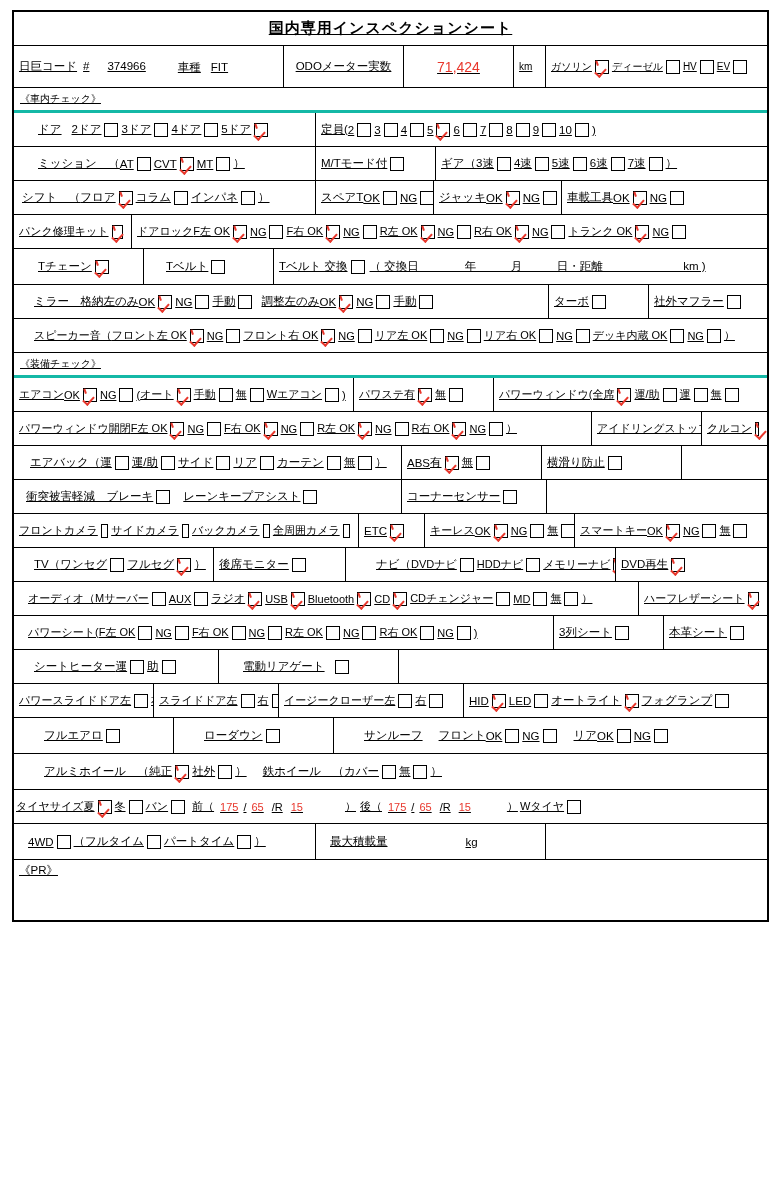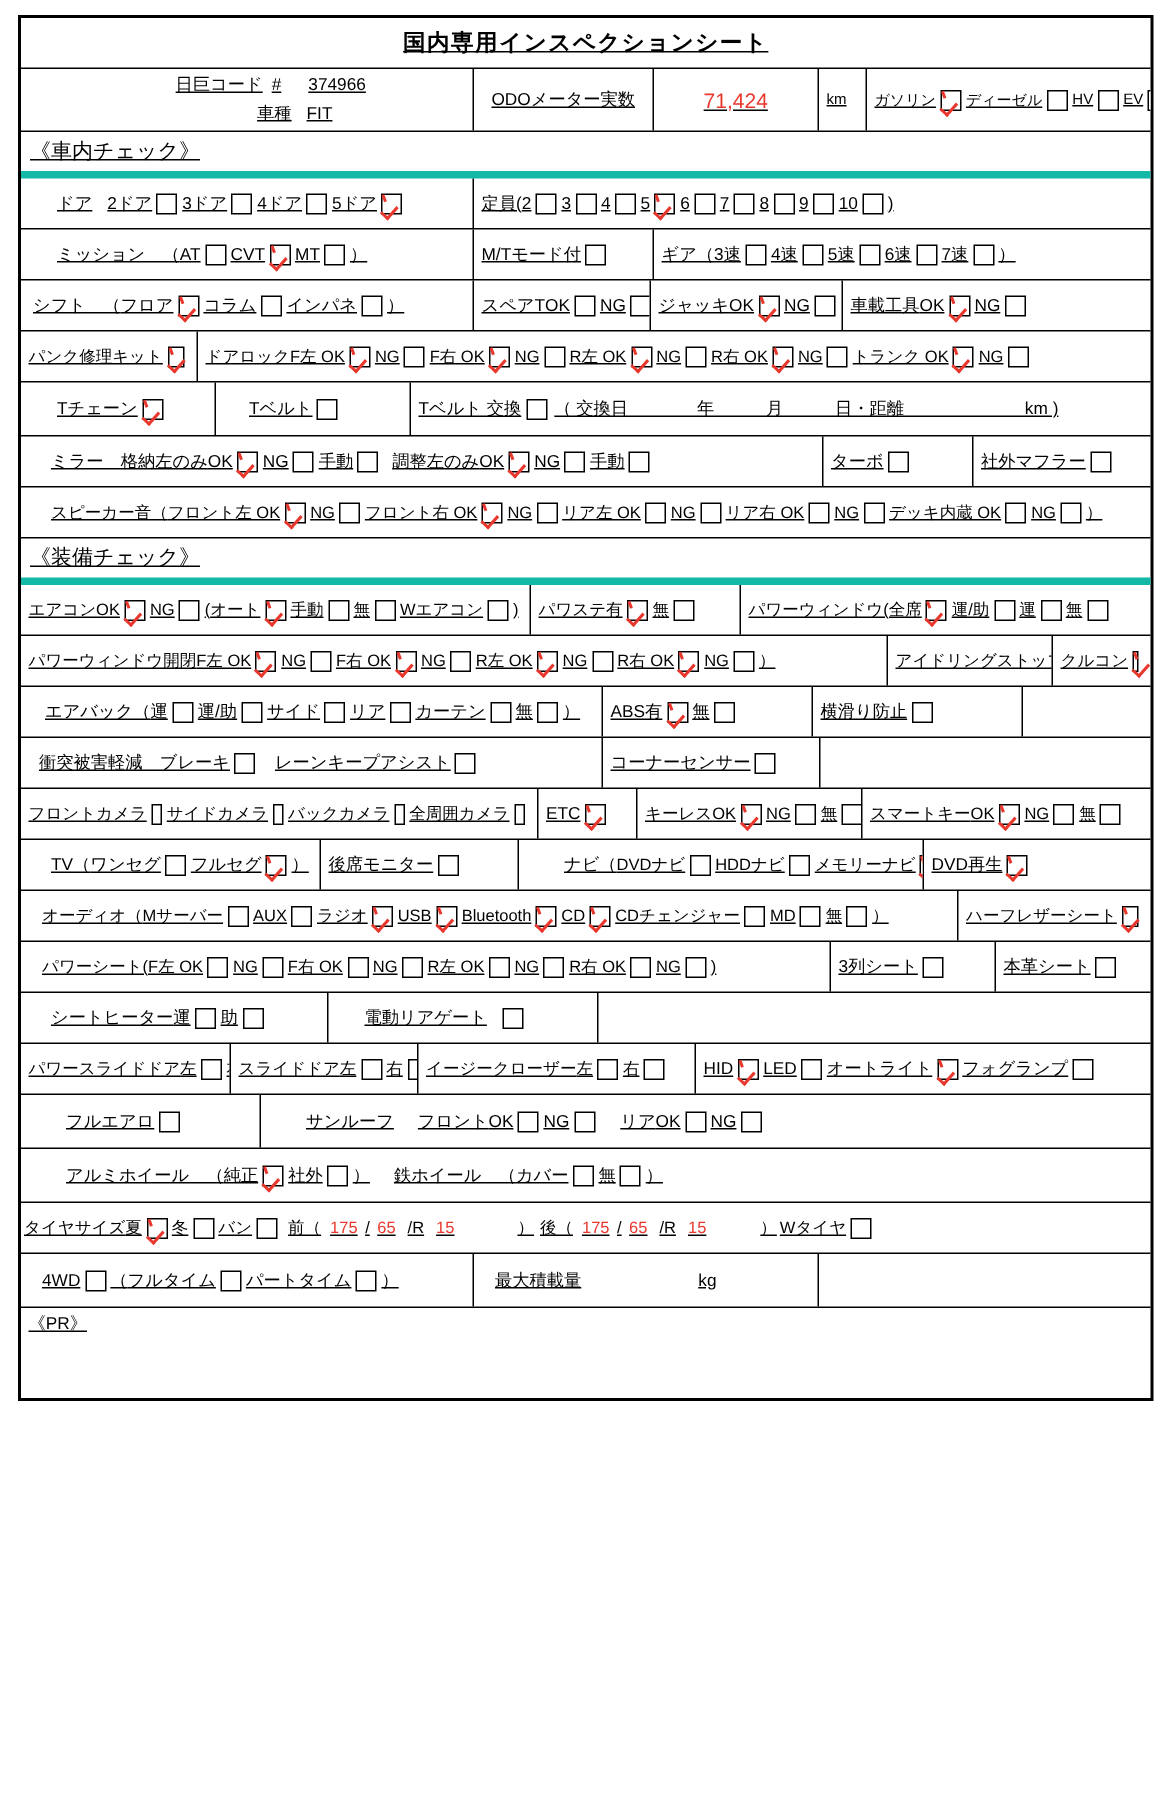--- a/index.html
+++ b/index.html
@@ -19,42 +19,42 @@
   .row:last-child{border-bottom:none;}
   .cell{
     box-sizing:border-box;border-right:1px solid #000;
     display:flex;align-items:center;font-size:11.5px;
     padding:0 5px;white-space:nowrap;overflow:hidden;
   }
   .cell:last-child{border-right:none;}
   .grow{flex:1;}
   .ctr{justify-content:center;}
   .sec{
-    font-size:14px;padding:4px 6px;border-bottom:5px solid #14b8a6;
+    font-size:10px;padding:4px 6px;border-bottom:3px solid #14b8a6;
   }
   .redtxt{color:#e8372c;}
   .nm{font-size:11px;}
   
   .cb{
     display:inline-block;width:12px;height:12px;border:1px solid #000;
     margin:0 3px;position:relative;vertical-align:-2px;background:#fff;
   }
   .cb.on::after{
     content:"";position:absolute;left:1px;top:5px;width:5px;height:9px;
     border:solid #e8372c;border-width:0 2px 2px 0;
     transform:rotate(42deg);
   }
   .cb.on::before{
     content:"";position:absolute;left:0px;top:-1px;width:4px;height:5px;
     border-left:2px solid #e8372c;transform:rotate(-20deg);
   }
   .t{font-size:11.5px;}
   .xs{font-size:10px;}
   .odo{font-size:14px;color:#e8372c;}
-  .hdrbox{display:flex;flex-direction:column;justify-content:center;line-height:1.45;margin-left:32px;}
+  .hdrbox{display:flex;flex-direction:row;line-height:1.45;}
   .prbox{font-size:11.5px;line-height:1.6;padding:3px 6px 8px 6px;}
   .inline{display:flex;align-items:center;}
 </style>
 </head>
 <body>
 
 <div id="sheet">
   <div class="frame">
 
     <div class="title">国内専用インスペクションシート</div>
@@ -638,20 +638,24 @@
         <span class="t">オートライト</span>
         <span class="cb on"></span>
         <span class="t">フォグランプ</span>
         <span class="cb"></span>
       </div>
     </div>
 
     <div class="row" style="height:36px">
       <div class="cell" style="width:160px;padding-left:30px">
         <span class="t">フルエアロ</span>
+        <span class="cb"></span>
+      </div>
+      <div class="cell" style="width:160px;padding-left:30px">
+        <span class="t">ローダウン</span>
         <span class="cb"></span>
       </div>
       <div class="cell grow" style="padding-left:30px">
         <span class="t">サンルーフ</span>
         <span class="t" style="margin-left:16px">フロント</span>
         <span class="inline" id="sunrooff-list">
             <span class="t">OK</span>
             <span class="cb"></span>
             <span class="t">NG</span>
             <span class="cb"></span>

